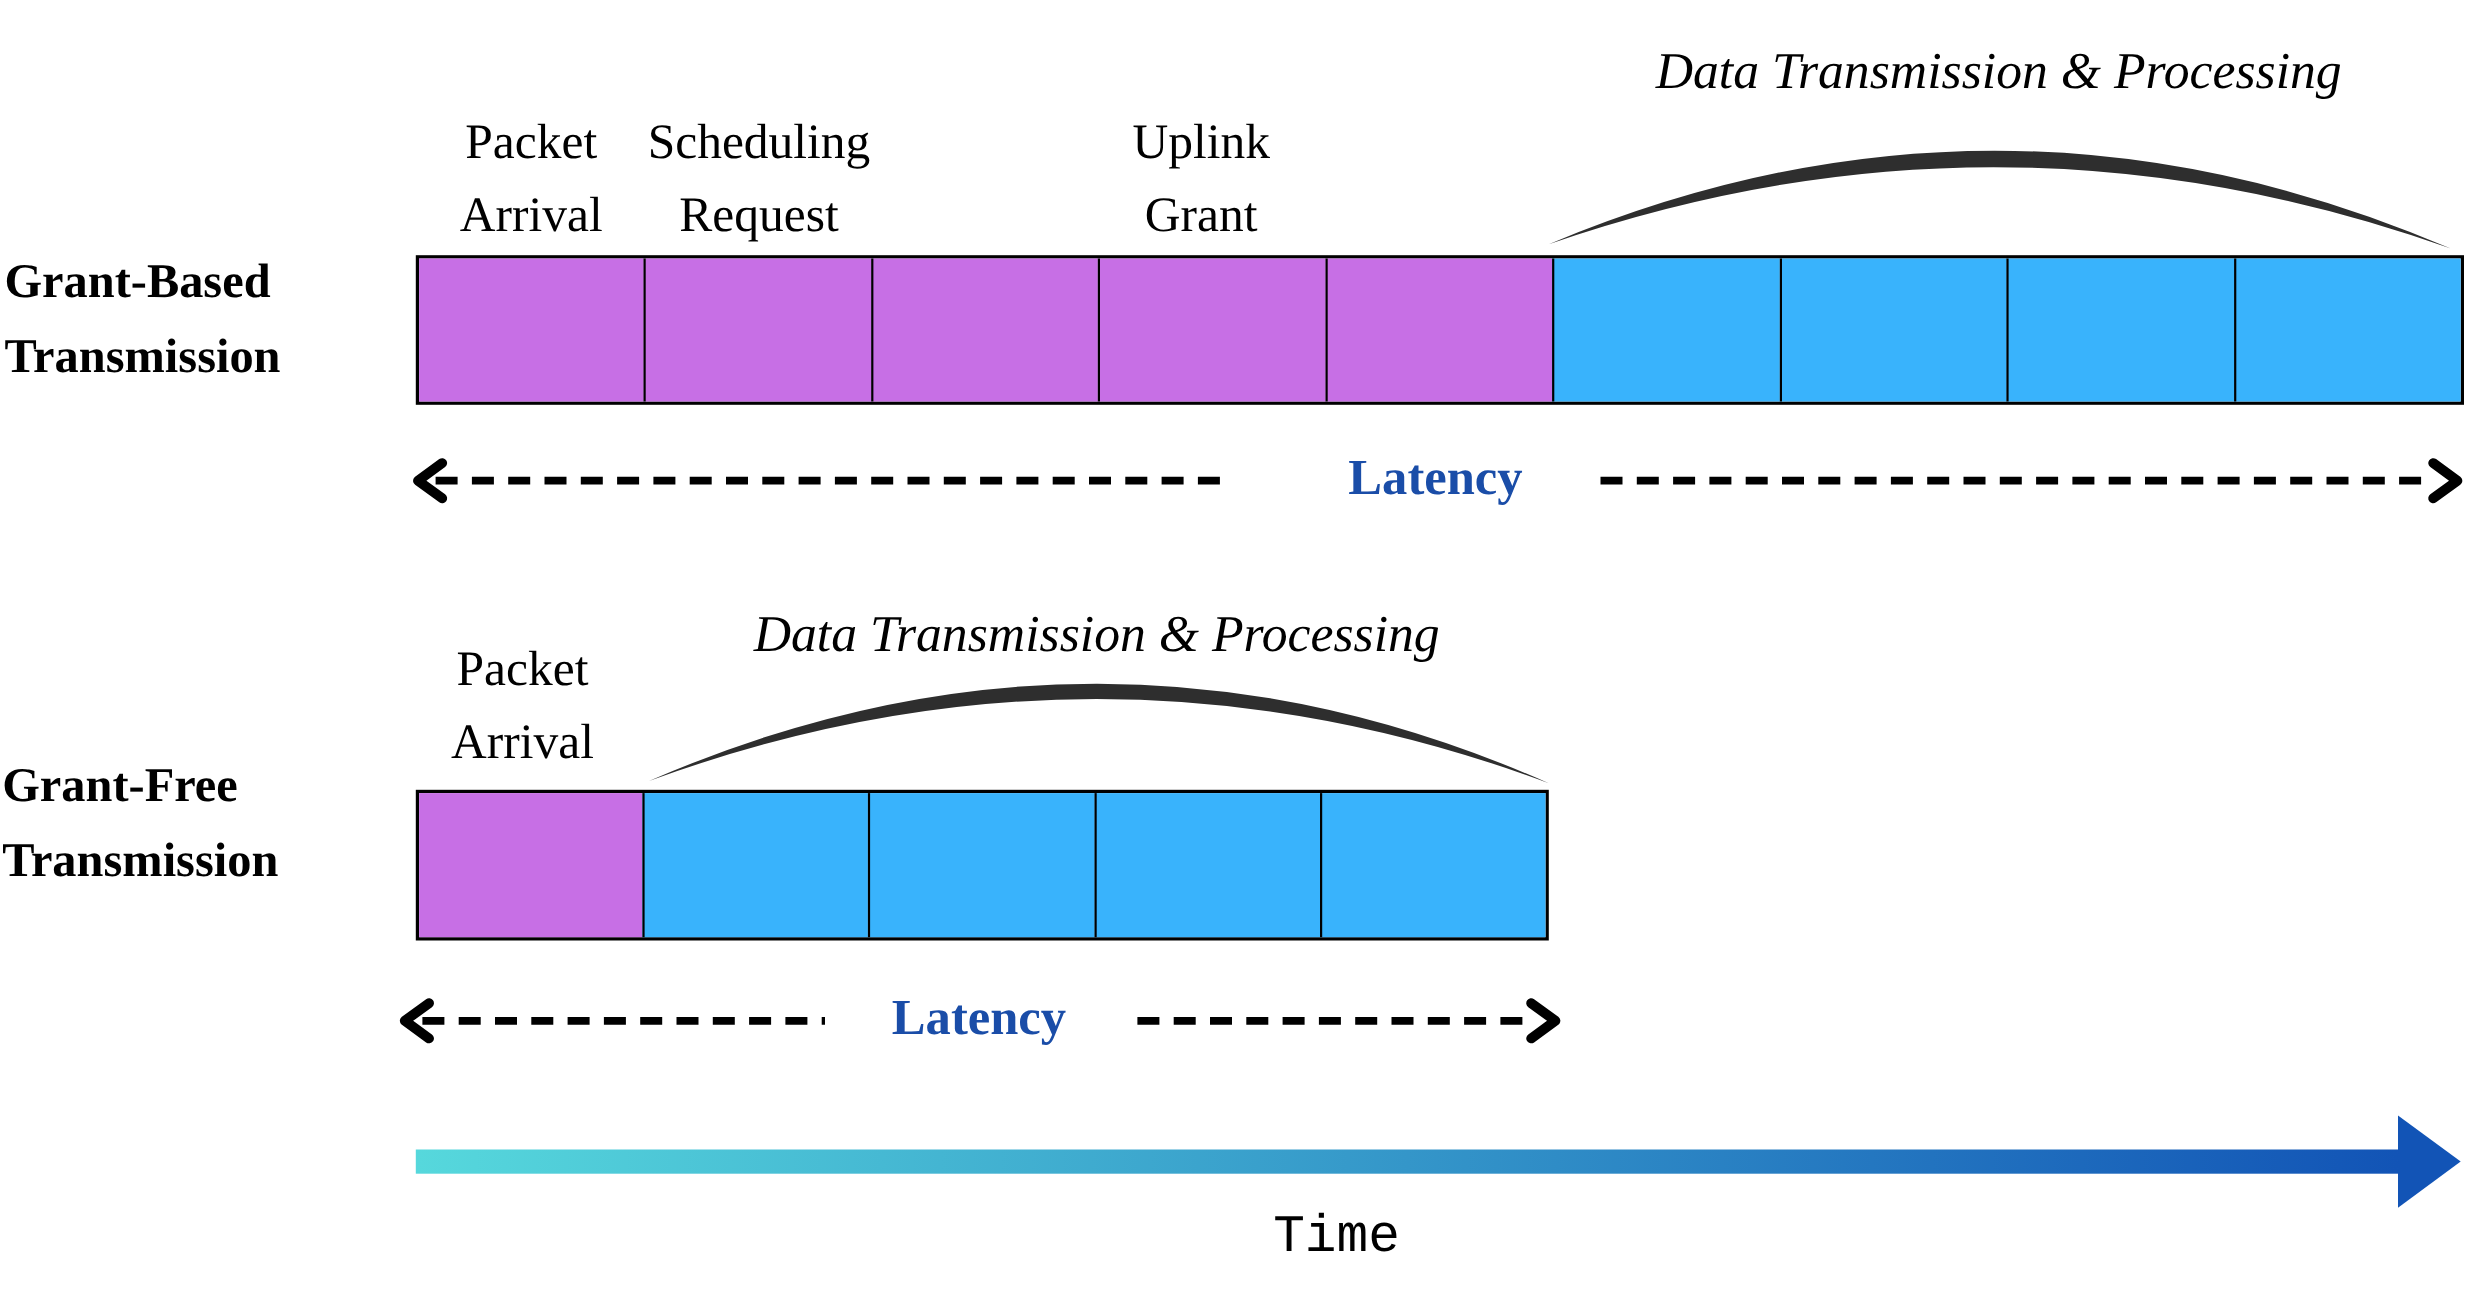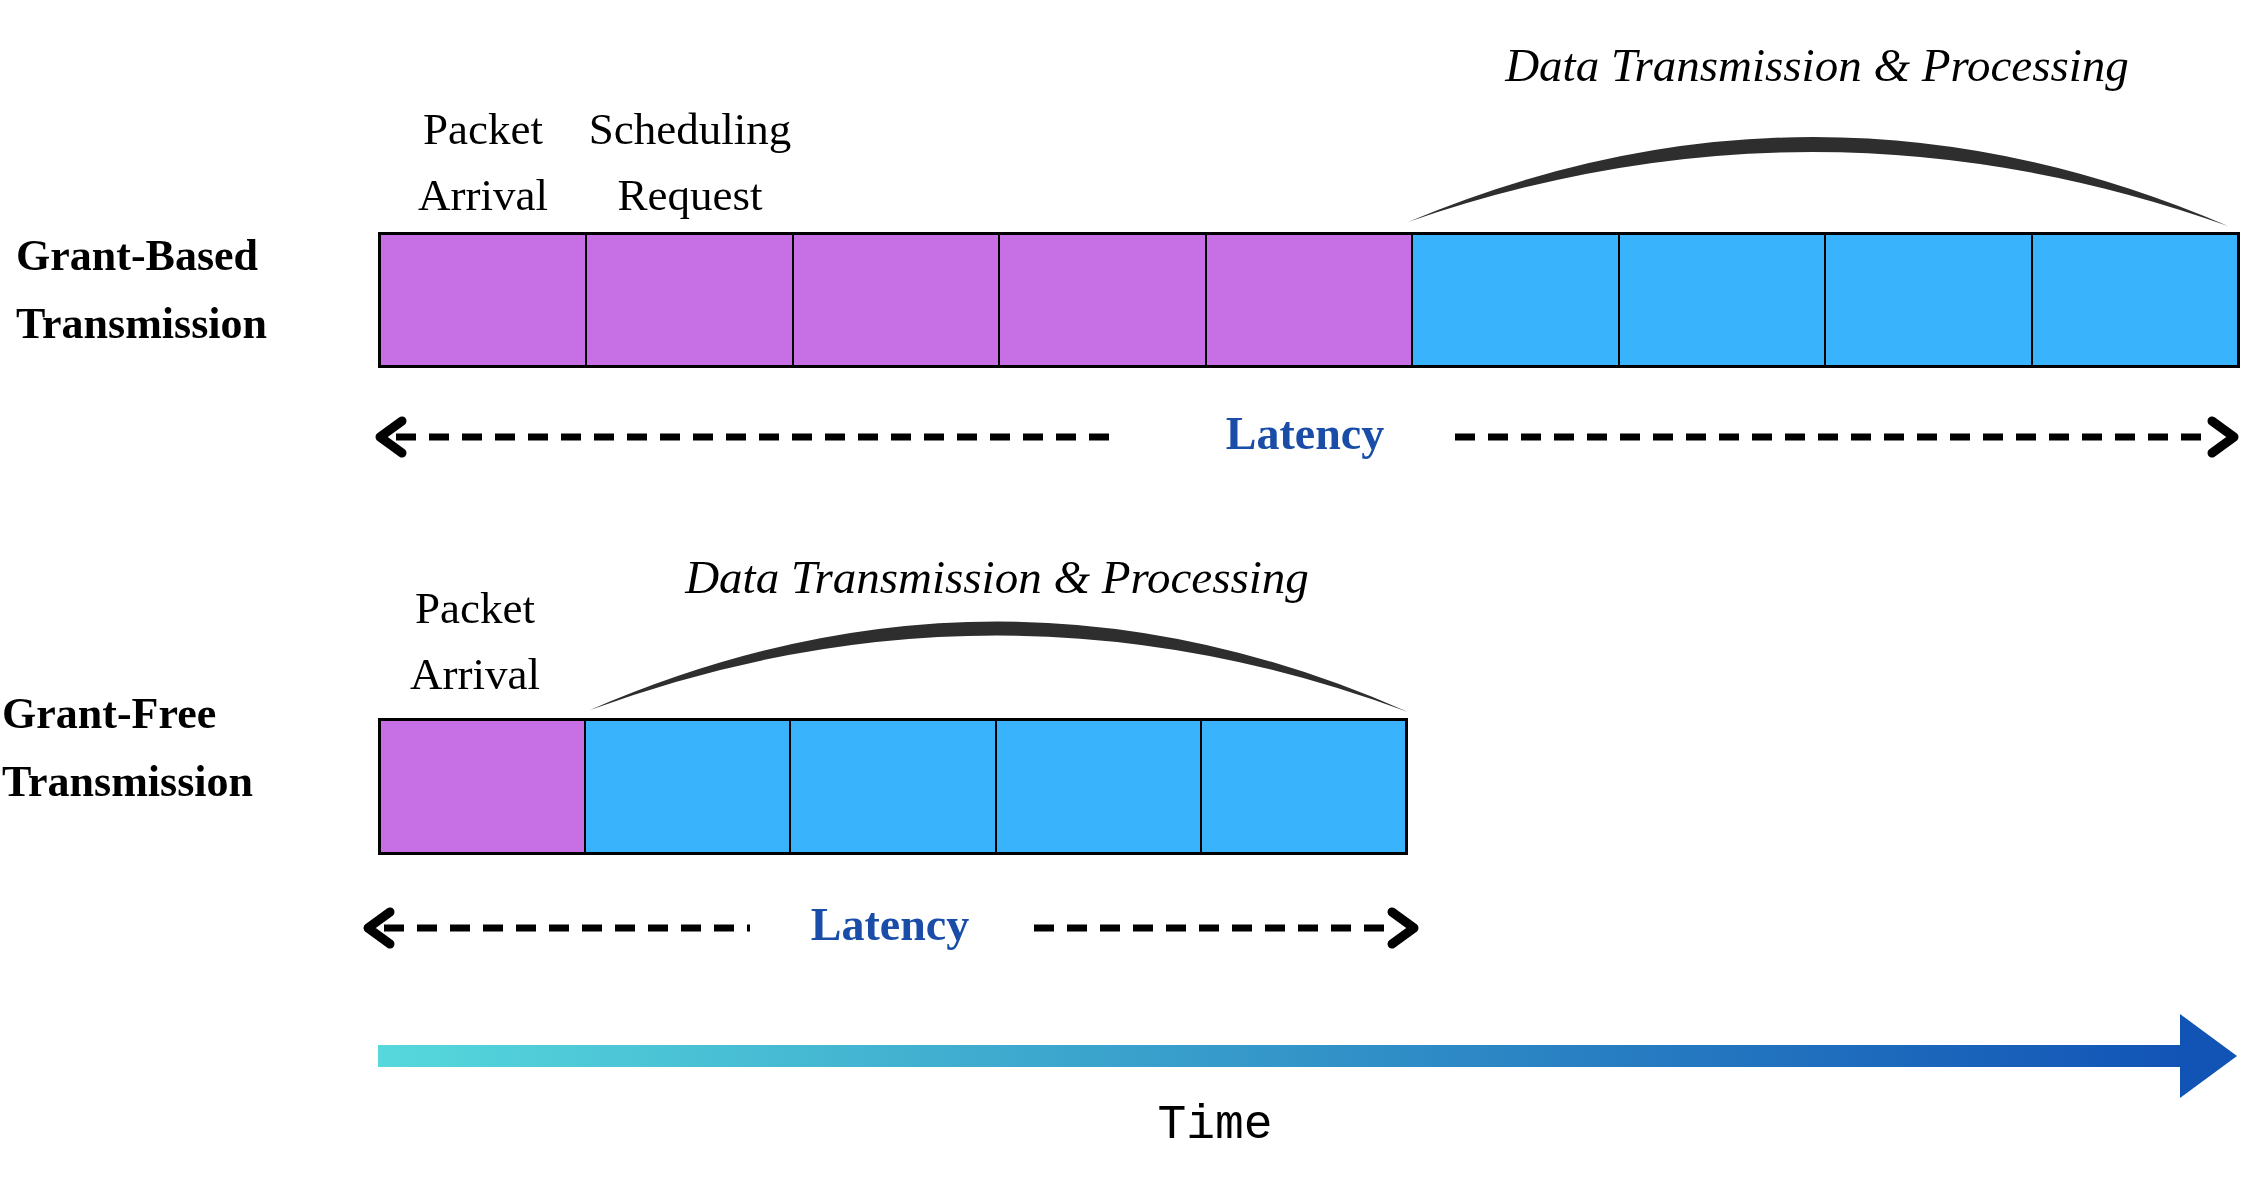--- a/index.html
+++ b/index.html
@@ -90,27 +90,29 @@
       <line x1="1034" y1="928" x2="1392" y2="928" stroke-width="7" stroke-dasharray="20 13"></line>
       <path d="M 1392 912 L 1414 928 L 1392 944" stroke-width="9" stroke-linecap="round" stroke-linejoin="round"></path>
     </g>
 
     <g>
       <rect x="378" y="1045" width="1802" height="22" fill="url(#timeGrad)"></rect>
       <polygon points="2180,1014 2237,1056 2180,1098" fill="#1254b6"></polygon>
     </g>
   </svg>
 
-  <div class="abs row-title multiline" style="left:4px;top:222px;margin-left:12px;">Grant-Based
+  <div class="abs row-title multiline" style="left:4px;top:222px;">Grant-Based
 Transmission</div>
 
   <div class="abs slot-label multiline" style="left:483px;top:96px;">Packet
 Arrival</div>
   <div class="abs slot-label multiline" style="left:690px;top:96px;text-align:center;">Scheduling
 Request</div>
+  <div class="abs slot-label multiline" style="left:1092px;top:96px;">Uplink
+Grant</div>
 
   <div class="abs process-title" style="left:1817px;top:40px;">Data Transmission &amp; Processing</div>
 
   <div class="abs bar" style="left:378px;top:232px;width:1862px;height:136px;">
       <div class="cell" style="background: rgb(199, 111, 229);"></div>
       <div class="cell" style="background: rgb(199, 111, 229);"></div>
       <div class="cell" style="background: rgb(199, 111, 229);"></div>
       <div class="cell" style="background: rgb(199, 111, 229);"></div>
       <div class="cell" style="background: rgb(199, 111, 229);"></div>
       <div class="cell" style="background: rgb(57, 179, 252);"></div>

